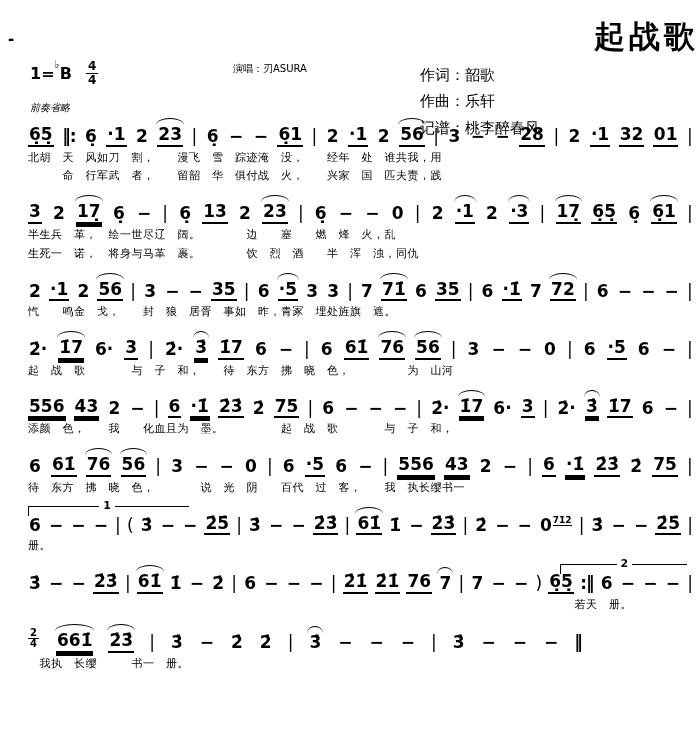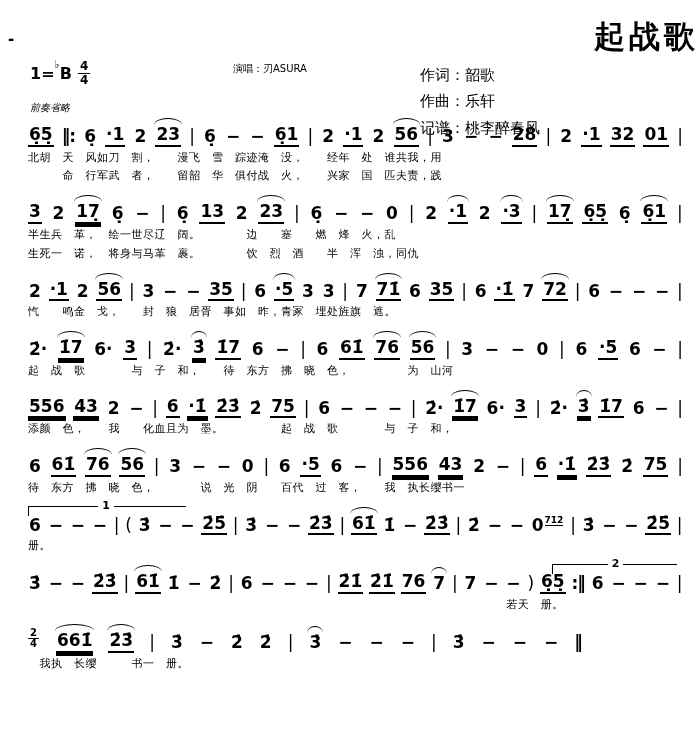--- a/index.html
+++ b/index.html
@@ -5,32 +5,32 @@
   html,body{margin:0;padding:0;background:#fff;}
   body{width:699px;height:729px;overflow:hidden;color:#000;
        font-family:"DejaVu Sans","Liberation Sans",sans-serif;}
   .sheet{position:relative;width:699px;height:729px;}
 
   
   .header{position:relative;height:116px;}
   .corner-mark{position:absolute;left:8px;top:30px;font-size:15px;font-weight:bold;}
   .title{position:absolute;left:0;right:0;top:16px;text-align:right;
          font-size:31px;font-weight:bold;letter-spacing:4px;}
-  .keysig{position:absolute;left:30px;top:60px;font-size:16px;font-weight:bold;display:flex;align-items:center;gap:6px;}
+  .keysig{position:absolute;left:30px;top:60px;font-size:16px;font-weight:bold;display:flex;align-items:center;gap:14px;}
   .flat{font-size:11px;vertical-align:6px;position:relative;top:-5px;}
   .meter,.ts{display:inline-flex;flex-direction:column;align-items:center;
          font-size:12px;line-height:1.05;font-weight:bold;}
   .meter .top,.ts .top{border-bottom:1.4px solid #000;padding:0 2px;}
   .performer{position:absolute;left:233px;top:62px;font-size:10px;}
   .credits{position:absolute;left:420px;top:62px;font-size:15px;line-height:1.75;}
   .prelude{position:absolute;left:30px;top:101px;font-size:10px;font-style:italic;}
 
   
   .systems{position:relative;}
-  .system{position:relative;margin:0 16px 9px 28px;}
+  .system{position:relative;margin:0 6px 9px 28px;}
   .notes{display:flex;justify-content:space-between;align-items:flex-end;
          font-weight:bold;font-size:17px;line-height:1.15;padding-top:9px;}
   .notes.no-spread{justify-content:flex-start;gap:15px;}
   .tok{position:relative;padding:0 1px;white-space:nowrap;}
   .u1{border-bottom:2px solid #000;}
   .u2{border-bottom:2px solid #000;box-shadow:0 3px 0 #000;}
   .arc::before{content:"";position:absolute;top:-7px;left:-1px;right:-1px;height:6px;
          border-top:1.6px solid #000;border-radius:50% 50% 0 0 / 100% 100% 0 0;}
   .bar{font-weight:normal;padding:0;}
   .bar.heavy{font-weight:bold;letter-spacing:-1px;}
@@ -331,21 +331,21 @@
           <span class="tok">−</span>
           <span class="bar">)</span>
           <span class="tok u1">6̣5̣</span>
           <span class="bar heavy">:‖</span>
           <span class="tok">6</span>
           <span class="tok">−</span>
           <span class="tok">−</span>
           <span class="tok">−</span>
           <span class="bar">|</span>
         </div>
-        <div class="lyrics" style="margin-left: 73%;">若天　册。</div>
+        <div class="lyrics" style="margin-left: 73%; text-align: center;">若天　册。</div>
       </div>
       <div class="system">
         <div class="notes no-spread">
           <span class="ts">
             <span class="top">2</span>
             <span>4</span>
           </span>
           <span class="tok arc u2">661̇</span>
           <span class="tok arc u1">2̇3̇</span>
           <span class="bar">|</span>

